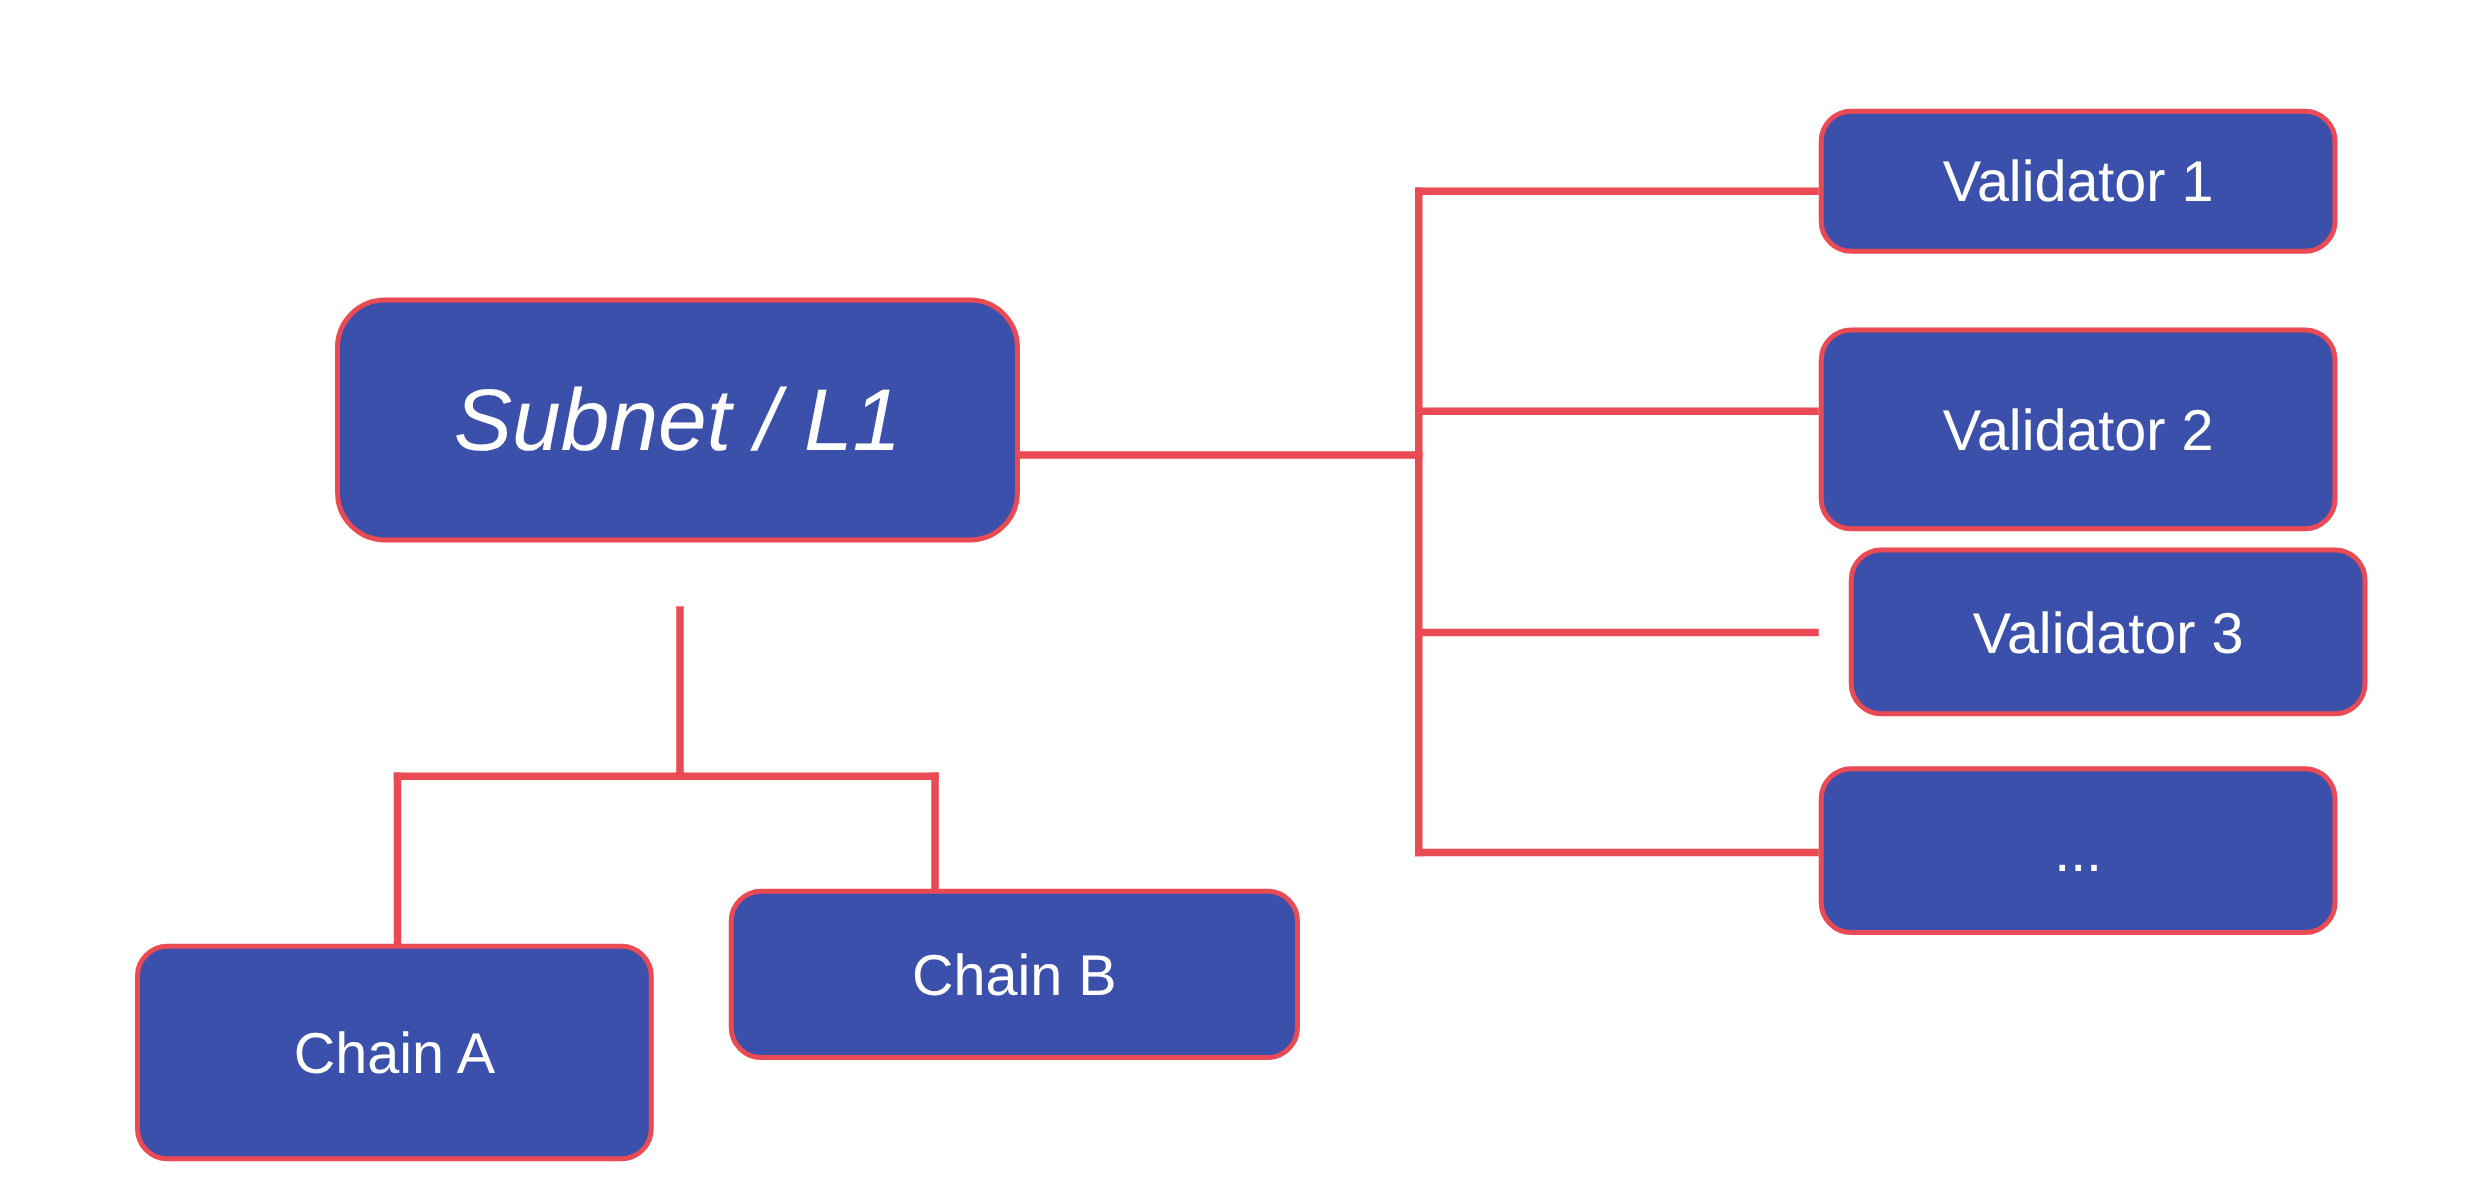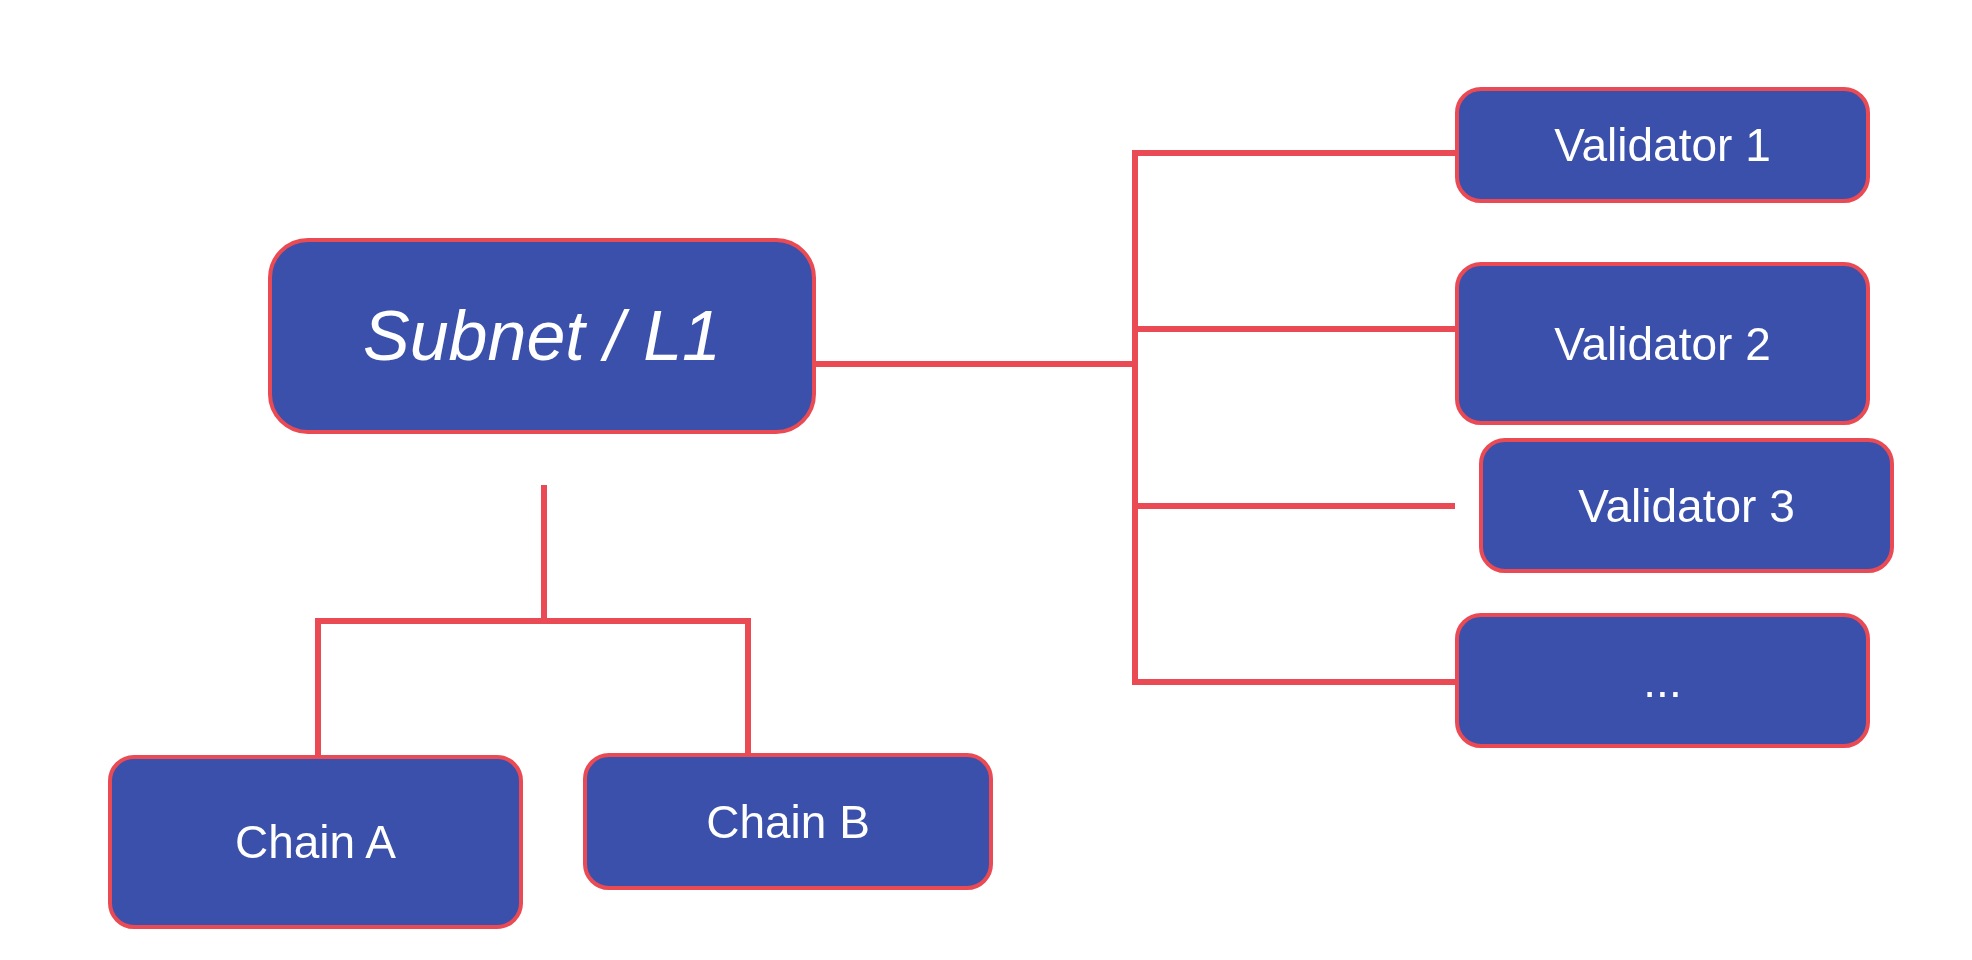--- a/index.html
+++ b/index.html
@@ -33,21 +33,21 @@
     line-height: 1;
     white-space: nowrap;
   }
   #subnet-node {
     left: 268px; top: 238px; width: 548px; height: 196px;
     border-radius: 40px;
     font-size: 70px;
     font-style: italic;
   }
   #chain-a-node { left: 108px; top: 755px; width: 415px; height: 174px; }
-  #chain-b-node { left: 583px; top: 753px; width: 410px; height: 137px; }
+  #chain-b-node { left: 583px; top: 711px; width: 457px; height: 137px; }
   #validator-1-node { left: 1455px; top: 87px;  width: 415px; height: 116px; }
   #validator-2-node { left: 1455px; top: 262px; width: 415px; height: 163px; }
   #validator-3-node { left: 1455px; top: 438px; width: 415px; height: 135px; margin-left: 24px; }
   #validator-more-node { left: 1455px; top: 613px; width: 415px; height: 135px; }
   .line { position: absolute; background: var(--connector); }
   
   #line-subnet-right  { left: 814px;  top: 361px; width: 324px; height: 6px; }
   #line-trunk         { left: 1132px; top: 150px; width: 6px;   height: 535px; }
   #line-branch-1      { left: 1132px; top: 150px; width: 323px; height: 6px; }
   #line-branch-2      { left: 1132px; top: 326px; width: 323px; height: 6px; }

